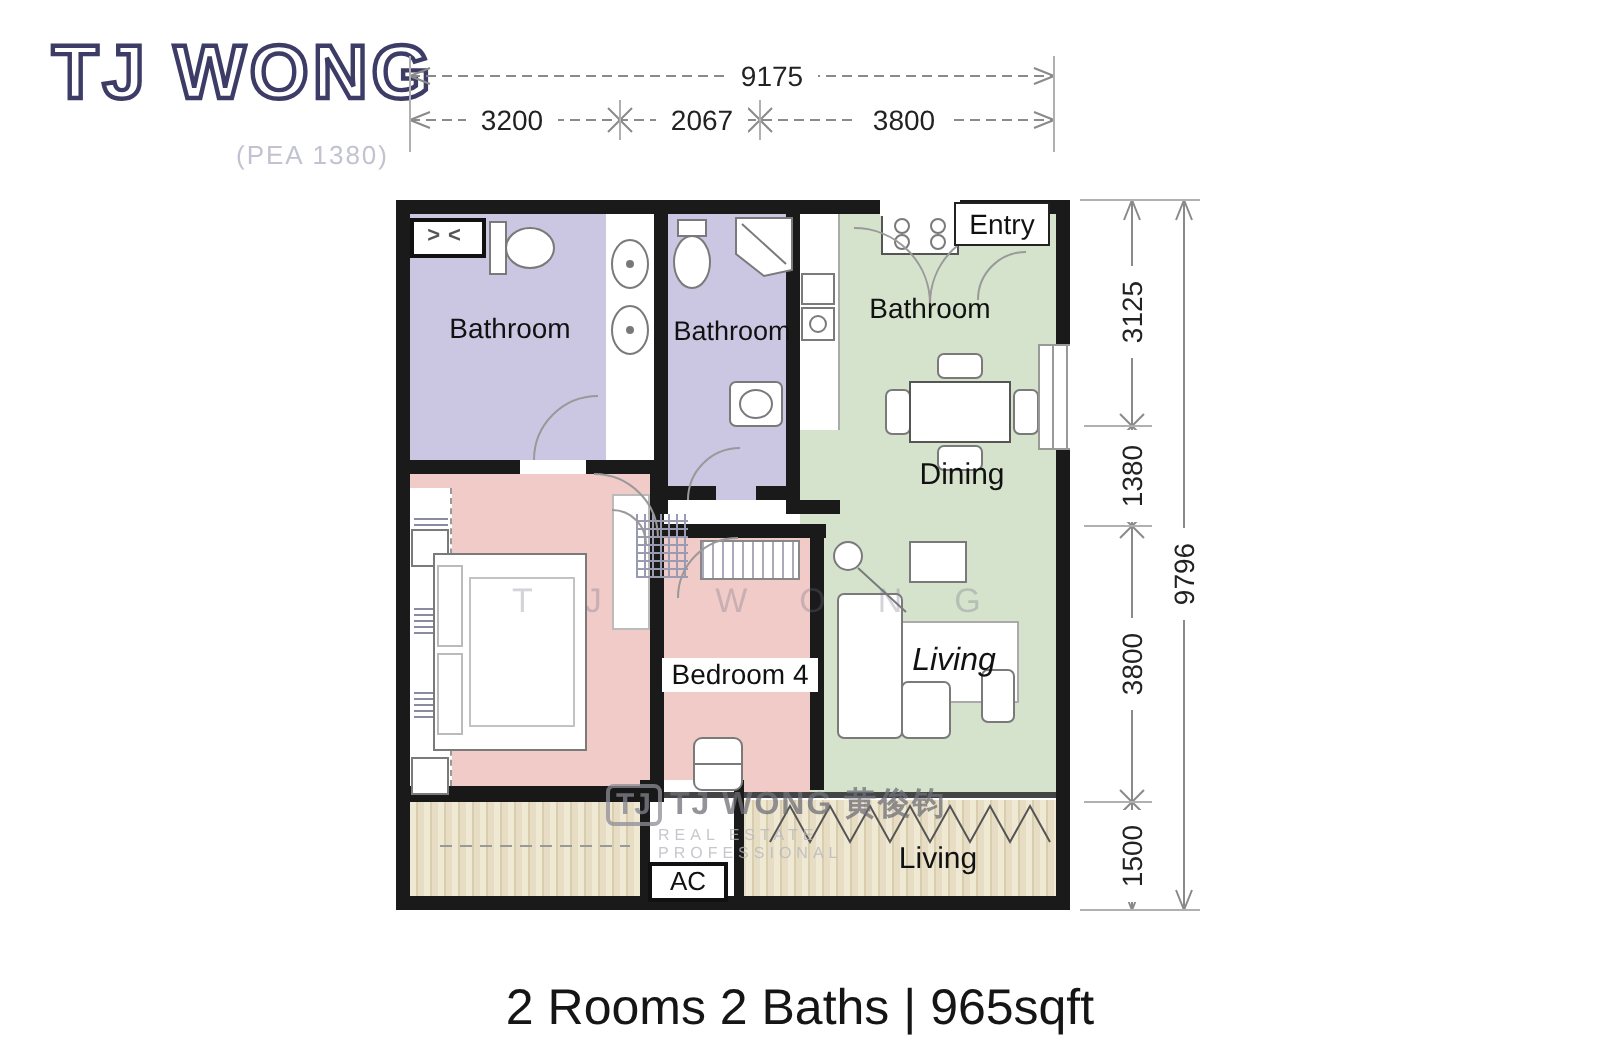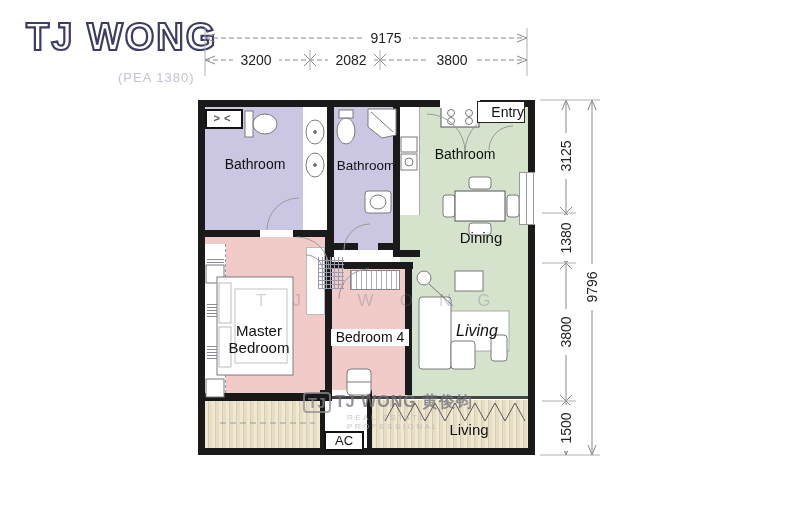--- a/index.html
+++ b/index.html
@@ -35,21 +35,21 @@
 
   #balcony-strip { left:0; top:293px; width:323px; height:48px; z-index:1;
      background:repeating-linear-gradient(90deg,#efe8d3 0 3px,#d8ceae 3px 4px,#e6ddc4 4px 7px); }
   #window-band-master { left:0; top:286px; width:127px; height:8px; background:#181818; z-index:3; }
   #window-line { left:0; top:289px; width:323px; height:3px; background:#444; z-index:2; }
 
   #shower-box { left:0; top:2px; width:38px; height:20px; background:#fff; border:2px solid #111;
                 z-index:4; font-size:11px; font-weight:bold; color:#555; text-align:center;
                 line-height:15px; letter-spacing:4px; }
   #entry-box { left:272px; top:-6px; width:48px; height:22px; background:#fff; border:1px solid #222;
-               z-index:6; font-size:14px; line-height:20px; text-align:right; }
+               z-index:6; font-size:14px; line-height:20px; text-align:center; }
   #ac-box { left:119px; top:324px; width:40px; height:20px; background:#fff; border:2px solid #111;
             z-index:6; font-size:13px; line-height:16px; text-align:center; }
 
   .hatch { width:17px; height:15px; z-index:4;
      background:repeating-linear-gradient(0deg,#8a8aa0 0 1px,transparent 1px 3px); }
   #wardrobe-left { left:0; top:137px; width:21px; height:149px; background:#fff; z-index:2;
                    border-right:1px dashed #999; }
   #wardrobe-bed1 { left:145px; top:163px; width:50px; height:20px; background:#fff; border:1px solid #888;
      background-image:repeating-linear-gradient(90deg,#aab 0 1px,transparent 1px 5px); z-index:4; }
   #shoe-mat { left:113px; top:150px; width:26px; height:32px; z-index:4;
@@ -60,21 +60,21 @@
   #window-break-right { left:314px; top:65px; width:16px; height:53px; background:#fff; z-index:5;
      border-top:1px solid #999; border-bottom:1px solid #999;
      background-image:repeating-linear-gradient(90deg,#999 0 1px,transparent 1px 7px); }
   #stove-gap { left:235px; top:-7px; width:40px; height:8px; background:#fff; z-index:5; }
 
   
   #watermark { left:303px; top:392px; width:200px; z-index:7; opacity:.75; }
   #wm-badge { display:inline-block; border:2px solid #8d8d96; border-radius:4px; color:#84848e;
               font-weight:bold; font-size:15px; padding:0 3px; vertical-align:middle; }
   #wm-name { font-size:16px; font-weight:bold; color:#6f6f78; letter-spacing:1px; vertical-align:middle; }
-  #wm-tagline { font-size:8px; letter-spacing:2.5px; color:#b5b5bc; margin-left:44px; }
+  #wm-tagline { font-size:8px; letter-spacing:2.5px; color:#b5b5bc; margin-left:26px; }
   #ghost-letters { left:256px; top:291px; font-size:17px; letter-spacing:26px;
                    color:rgba(110,110,130,.30); z-index:6; }
 
   #caption { left:0; top:490px; width:800px; text-align:center; font-size:25px; color:#151515; }
 </style>
 </head>
 <body>
 
 <div id="canvas">
 
@@ -100,21 +100,21 @@
       <line x1="540" y1="100" x2="600" y2="100" stroke="#b0b0b0"></line>
       <line x1="540" y1="455" x2="600" y2="455" stroke="#b0b0b0"></line>
       <line x1="542" y1="213" x2="576" y2="213" stroke="#b0b0b0"></line>
       <line x1="542" y1="263" x2="576" y2="263" stroke="#b0b0b0"></line>
       <line x1="542" y1="401" x2="576" y2="401" stroke="#b0b0b0"></line>
     </g>
   </svg>
 
   <span class="dim" style="left:318px;top:30px;z-index:2;margin-left:45px;">9175</span>
   <span class="dim" style="left:233px;top:52px;z-index:2;">3200</span>
-  <span class="dim" style="left:328px;top:52px;z-index:2;">2082</span>
+  <span class="dim" style="left:328px;top:52px;z-index:2;">2067</span>
   <span class="dim" style="left:429px;top:52px;z-index:2;">3800</span>
   <span class="dim v" style="left:543px;top:148px;z-index:2;">3125</span>
   <span class="dim v" style="left:543px;top:230px;z-index:2;">1380</span>
   <span class="dim v" style="left:543px;top:324px;z-index:2;">3800</span>
   <span class="dim v" style="left:543px;top:420px;z-index:2;">1500</span>
   <span class="dim v" style="left:569px;top:279px;z-index:2;">9796</span>
 
   <div class="abs" id="plan">
 
     <div class="room bath" style="left:0;top:0;width:122px;height:123px;"></div>
@@ -236,26 +236,26 @@
       </g>
     </svg>
 
     <div id="shower-box">&gt;&lt;</div>
     <div class="roomlabel" style="left:5px;top:49px;width:90px;">Bathroom</div>
     <div class="roomlabel" style="left:125px;top:50px;width:72px;font-size:13.5px;">Bathroom</div>
     <div class="roomlabel" style="left:214px;top:39px;width:92px;">Bathroom</div>
     <div id="entry-box">Entry</div>
     <div class="roomlabel" style="left:251px;top:90px;width:50px;font-size:15px;margin-top:32px;">Dining</div>
     <div class="roomlabel" style="left:240px;top:215px;width:64px;font-size:16px;font-style:italic;">Living</div>
-    <div class="roomlabel" style="left:8px;top:215px;width:92px;font-size:15px;">Master Bedroom</div>
     <div class="roomlabel" style="left:126px;top:222px;width:78px;background:#fff;">Bedroom 4</div>
     <div id="ac-box">AC</div>
     <div class="roomlabel" style="left:218px;top:314px;width:92px;font-size:15px;">Living</div>
   </div>
 
   <div class="abs" id="ghost-letters">TJ WONG</div>
   <div class="abs" id="watermark">
     <span id="wm-badge">TJ</span>
     <span id="wm-name">TJ WONG 黄俊钧</span>
     <div id="wm-tagline">REAL ESTATE PROFESSIONAL</div>
   </div>
 
+  <div class="abs" id="caption">2 Rooms 2 Baths | 965sqft</div>
 </div>
 
 </body></html>

